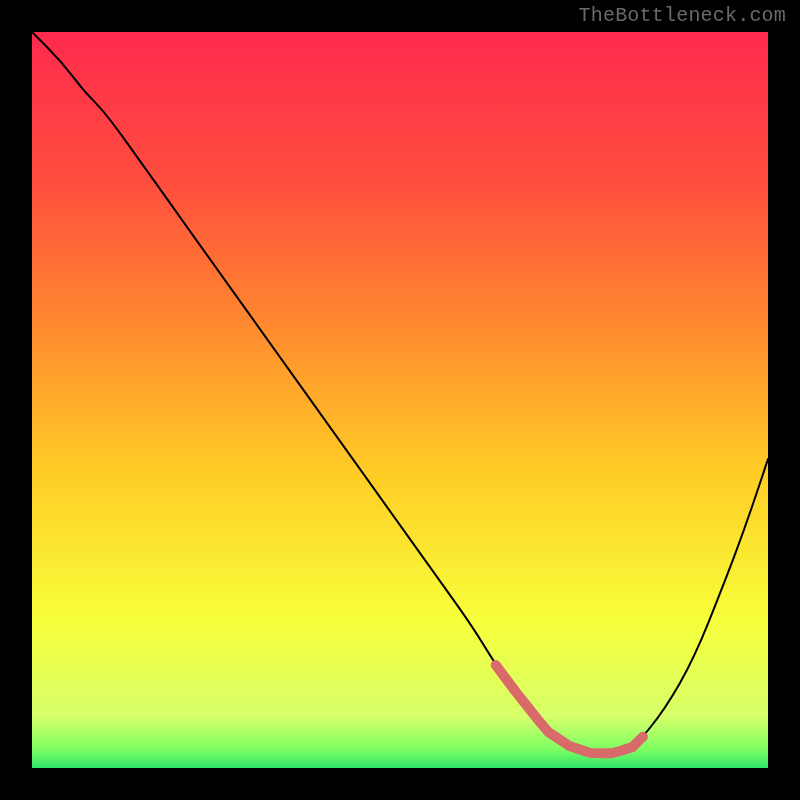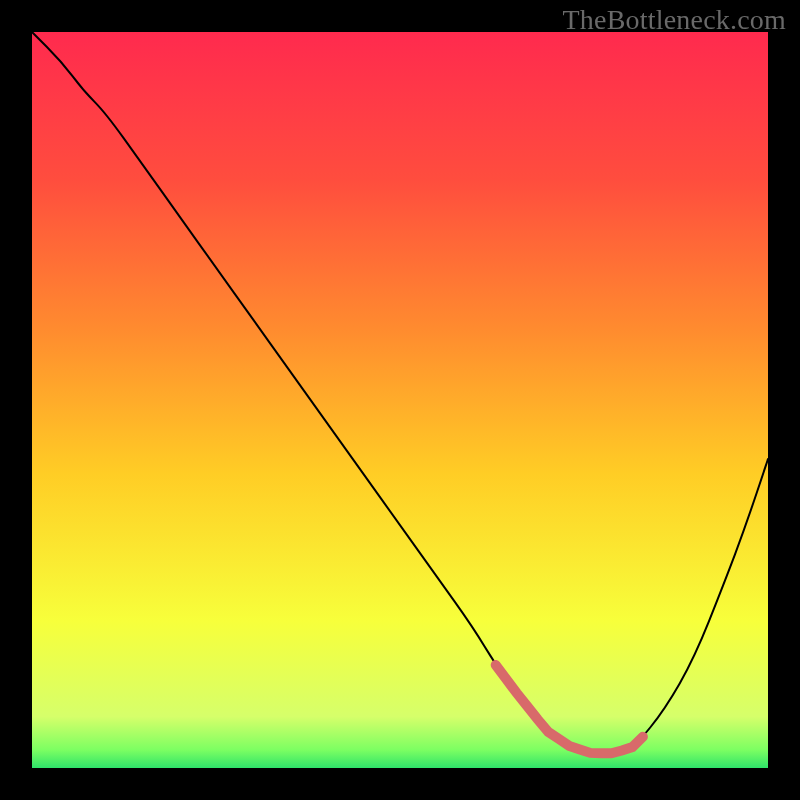--- a/index.html
+++ b/index.html
@@ -12,22 +12,22 @@
   }
   .wrap {
     position: relative;
     width: 800px;
     height: 800px;
   }
   .watermark {
     position: absolute;
     top: 4px;
     right: 14px;
-    font-family: Liberation Serif, serif;
-    font-size: 28px;
+    font-family: Liberation Mono, monospace;
+    font-size: 20px;
     font-weight: 500;
     color: #696969;
     z-index: 10;
     letter-spacing: 0.2px;
   }
   svg.plot {
     position: absolute;
     left: 32px;
     top: 32px;
     width: 736px;

